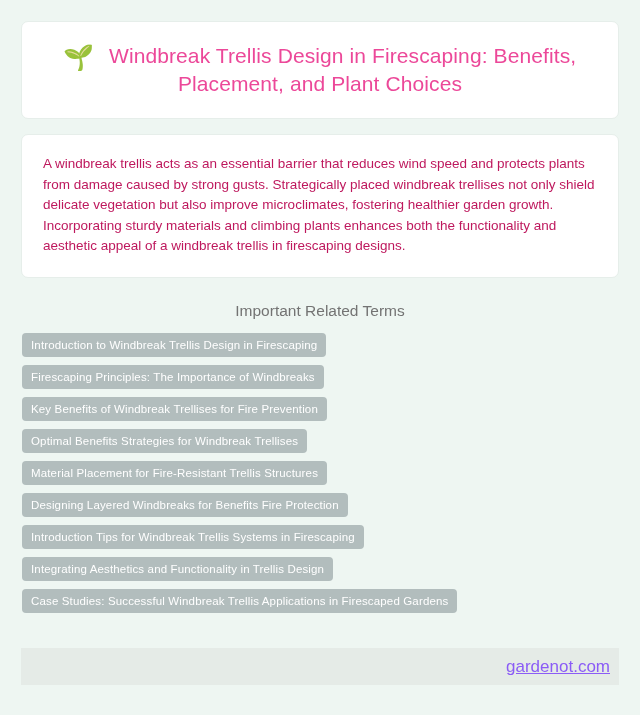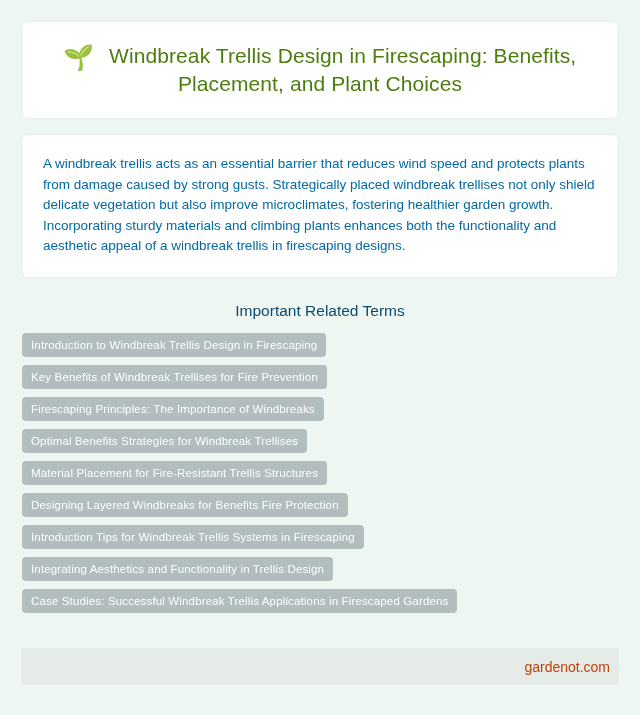--- a/index.html
+++ b/index.html
@@ -48,43 +48,43 @@
   .title-emoji {
     font-size: 25px;
     line-height: 1;
     vertical-align: -3px;
     margin-right: 14px;
   }
 
   .title-text {
     font-size: 21px;
     line-height: 28px;
-    color: #4d7c0f;
+    color: #ec4899;
     font-weight: 400;
     letter-spacing: 0.1px;
   }
 
   .desc-card {
     margin-top: 15px;
     padding: 19px 21px 20px 21px;
   }
 
   .desc-text {
     font-size: 13.5px;
     line-height: 20.5px;
-    color: #0369a1;
+    color: #be185d;
     margin: 0;
     text-align: left;
   }
 
   
   .section-heading {
     text-align: center;
     font-size: 15.5px;
-    color: #0c4a6e;
+    color: #737373;
     margin: 24px 0 0 0;
     font-weight: 400;
   }
 
   
   .terms-list {
     margin: 13px 0 0 1px;
     display: flex;
     flex-direction: column;
     align-items: flex-start;
@@ -114,22 +114,23 @@
     height: 37px;
     display: flex;
     align-items: center;
     justify-content: flex-end;
     padding-right: 9px;
     box-sizing: border-box;
     margin-bottom: 30px;
   }
 
   .footer-text {
-    font-size: 14px;
-    color: #c2410c;
+    font-size: 17px;
+    color: #8b5cf6;
+    text-decoration: underline;
   }
 </style>
 </head>
 <body>
 
 <div class="page">
 
   <div class="card title-card">
     <div class="title-row">
       <span class="title-emoji">🌱</span><span class="title-text">Windbreak Trellis Design in Firescaping: Benefits, Placement, and Plant Choices</span>
@@ -137,22 +138,22 @@
   </div>
 
   <div class="card desc-card">
     <p class="desc-text">A windbreak trellis acts as an essential barrier that reduces wind speed and protects plants from damage caused by strong gusts. Strategically placed windbreak trellises not only shield delicate vegetation but also improve microclimates, fostering healthier garden growth. Incorporating sturdy materials and climbing plants enhances both the functionality and aesthetic appeal of a windbreak trellis in firescaping designs.</p>
   </div>
 
   <h2 class="section-heading">Important Related Terms</h2>
 
   <div class="terms-list" id="terms-list">
       <div class="term-pill">Introduction to Windbreak Trellis Design in Firescaping</div>
+      <div class="term-pill">Firescaping Principles: The Importance of Windbreaks</div>
       <div class="term-pill">Key Benefits of Windbreak Trellises for Fire Prevention</div>
-      <div class="term-pill">Firescaping Principles: The Importance of Windbreaks</div>
       <div class="term-pill">Optimal Benefits Strategies for Windbreak Trellises</div>
       <div class="term-pill">Material Placement for Fire-Resistant Trellis Structures</div>
       <div class="term-pill">Designing Layered Windbreaks for Benefits Fire Protection</div>
       <div class="term-pill">Introduction Tips for Windbreak Trellis Systems in Firescaping</div>
       <div class="term-pill">Integrating Aesthetics and Functionality in Trellis Design</div>
       <div class="term-pill">Case Studies: Successful Windbreak Trellis Applications in Firescaped Gardens</div>
     </div>
 
   <div class="footer-spacer"></div>
 

